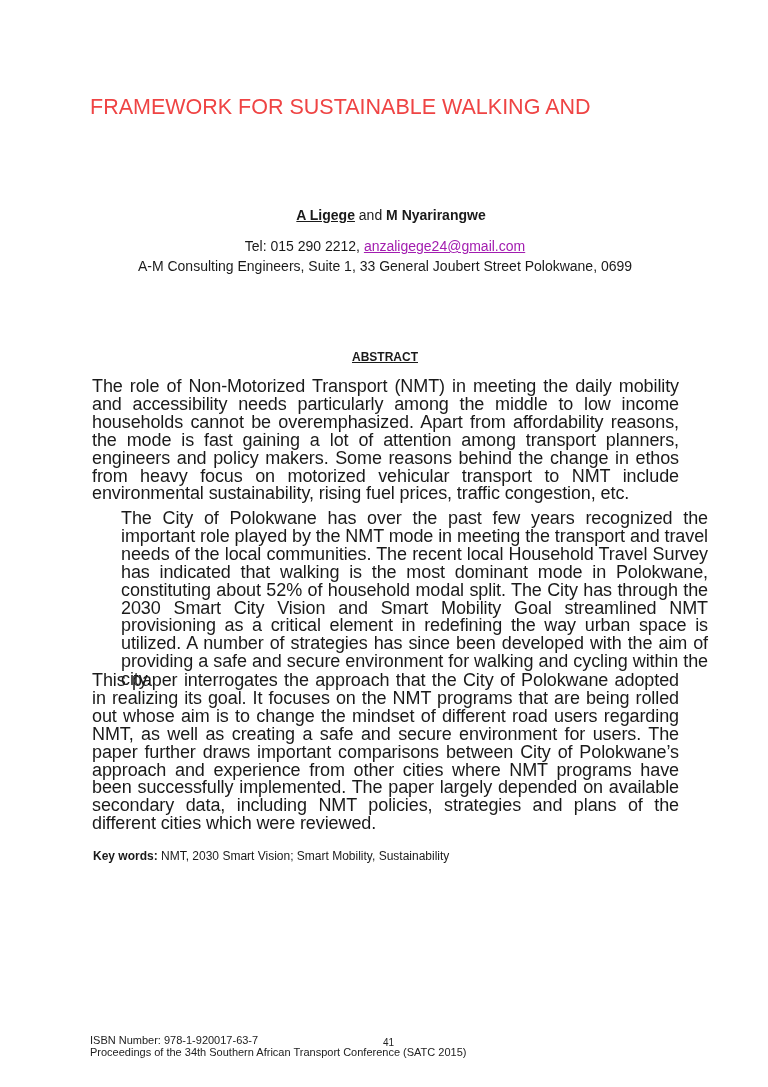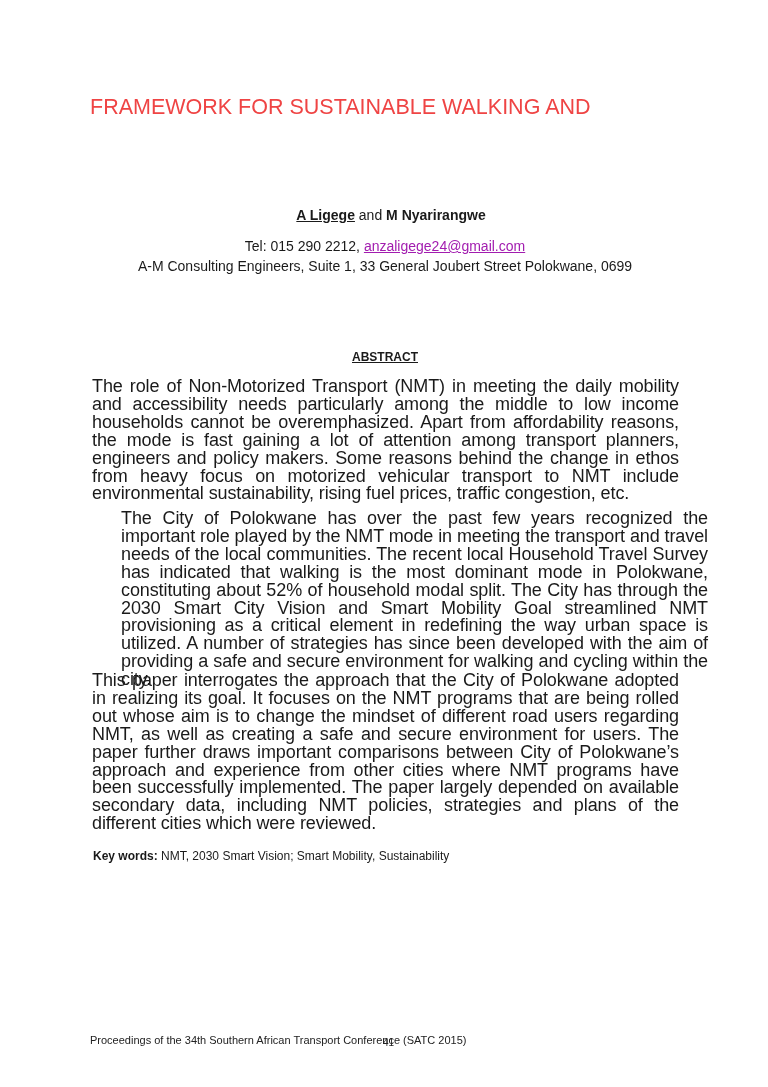--- a/index.html
+++ b/index.html
@@ -48,15 +48,16 @@
 
 <div class="para p1">The role of Non-Motorized Transport (NMT) in meeting the daily mobility and accessibility needs particularly among the middle to low income households cannot be overemphasized. Apart from affordability reasons, the mode is fast gaining a lot of attention among transport planners, engineers and policy makers. Some reasons behind the change in ethos from heavy focus on motorized vehicular transport to NMT include environmental sustainability, rising fuel prices, traffic congestion, etc.</div>
 <div class="para p2">The City of Polokwane has over the past few years recognized the important role played by the NMT mode in meeting the transport and travel needs of the local communities. The recent local Household Travel Survey has indicated that walking is the most dominant mode in Polokwane, constituting about 52% of household modal split. The City has through the 2030 Smart City Vision and Smart Mobility Goal streamlined NMT provisioning as a critical element in redefining the way urban space is utilized. A number of strategies has since been developed with the aim of providing a safe and secure environment for walking and cycling within the city.</div>
 <div class="para p3">This paper interrogates the approach that the City of Polokwane adopted in realizing its goal. It focuses on the NMT programs that are being rolled out whose aim is to change the mindset of different road users regarding NMT, as well as creating a safe and secure environment for users. The paper further draws important comparisons between City of Polokwane’s approach and experience from other cities where NMT programs have been successfully implemented. The paper largely depended on available secondary data, including NMT policies, strategies and plans of the different cities which were reviewed.</div>
 
 <div class="kw">
   <b>Key words:</b><span> NMT, 2030 Smart Vision; Smart Mobility, Sustainability</span>
 </div>
 
 <div class="footer">
+  <div>ISBN Number: 978-1-920017-63-7</div>
   <div>Proceedings of the 34th Southern African Transport Conference (SATC 2015)</div>
 </div>
 <div class="pagenum">41</div>
 
 </body></html>

